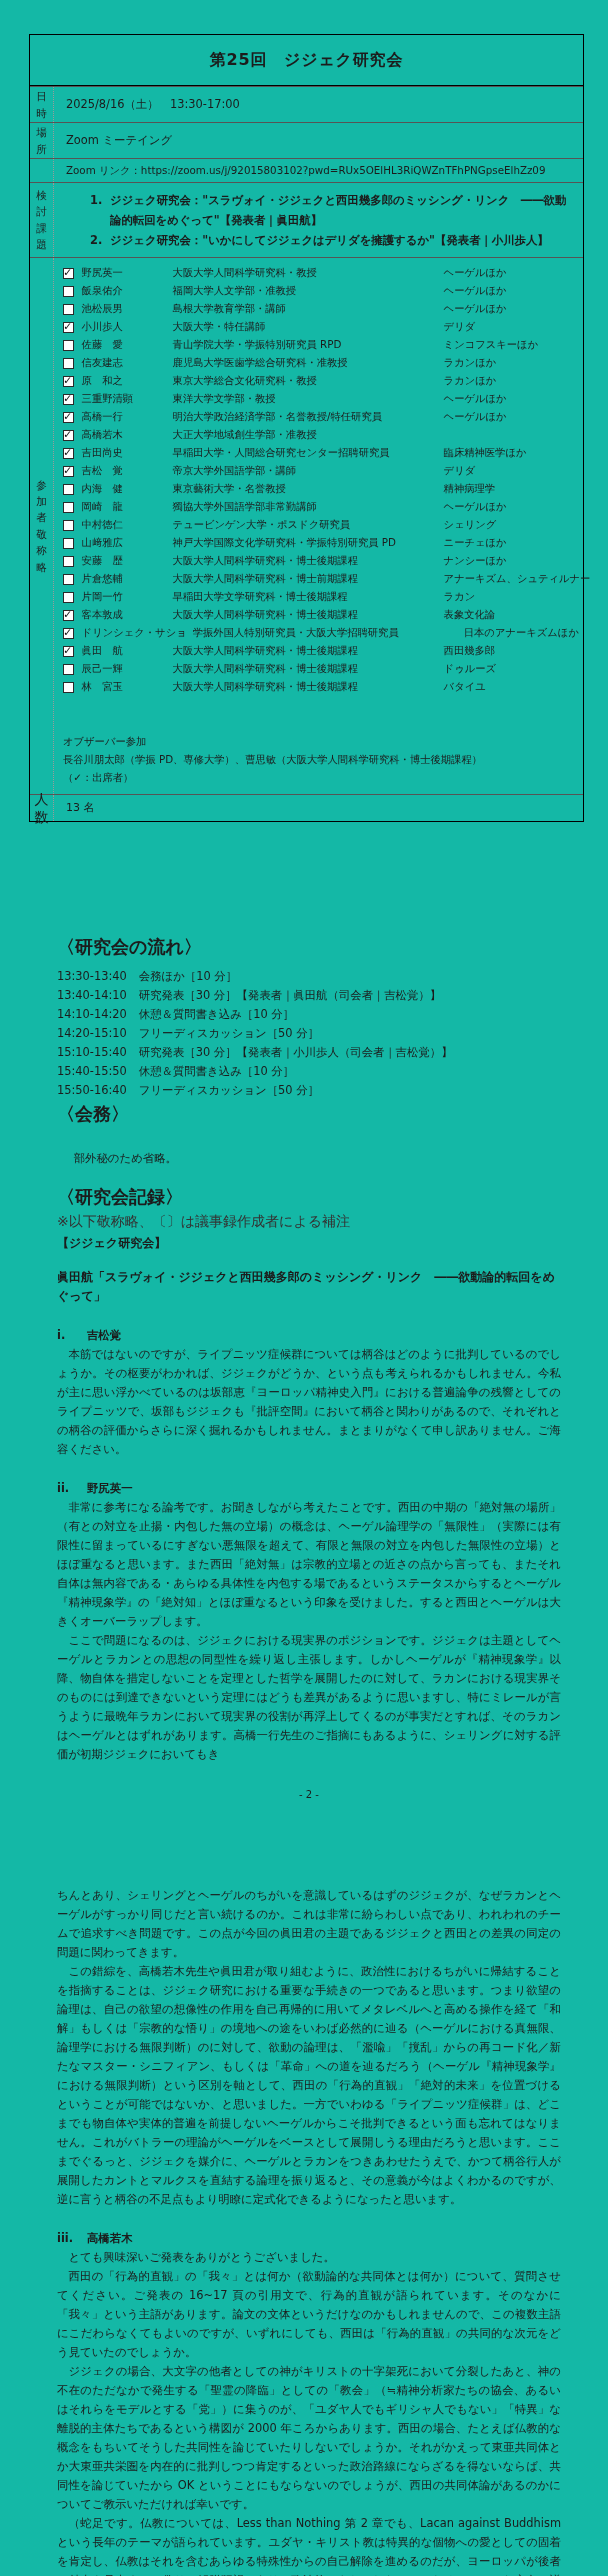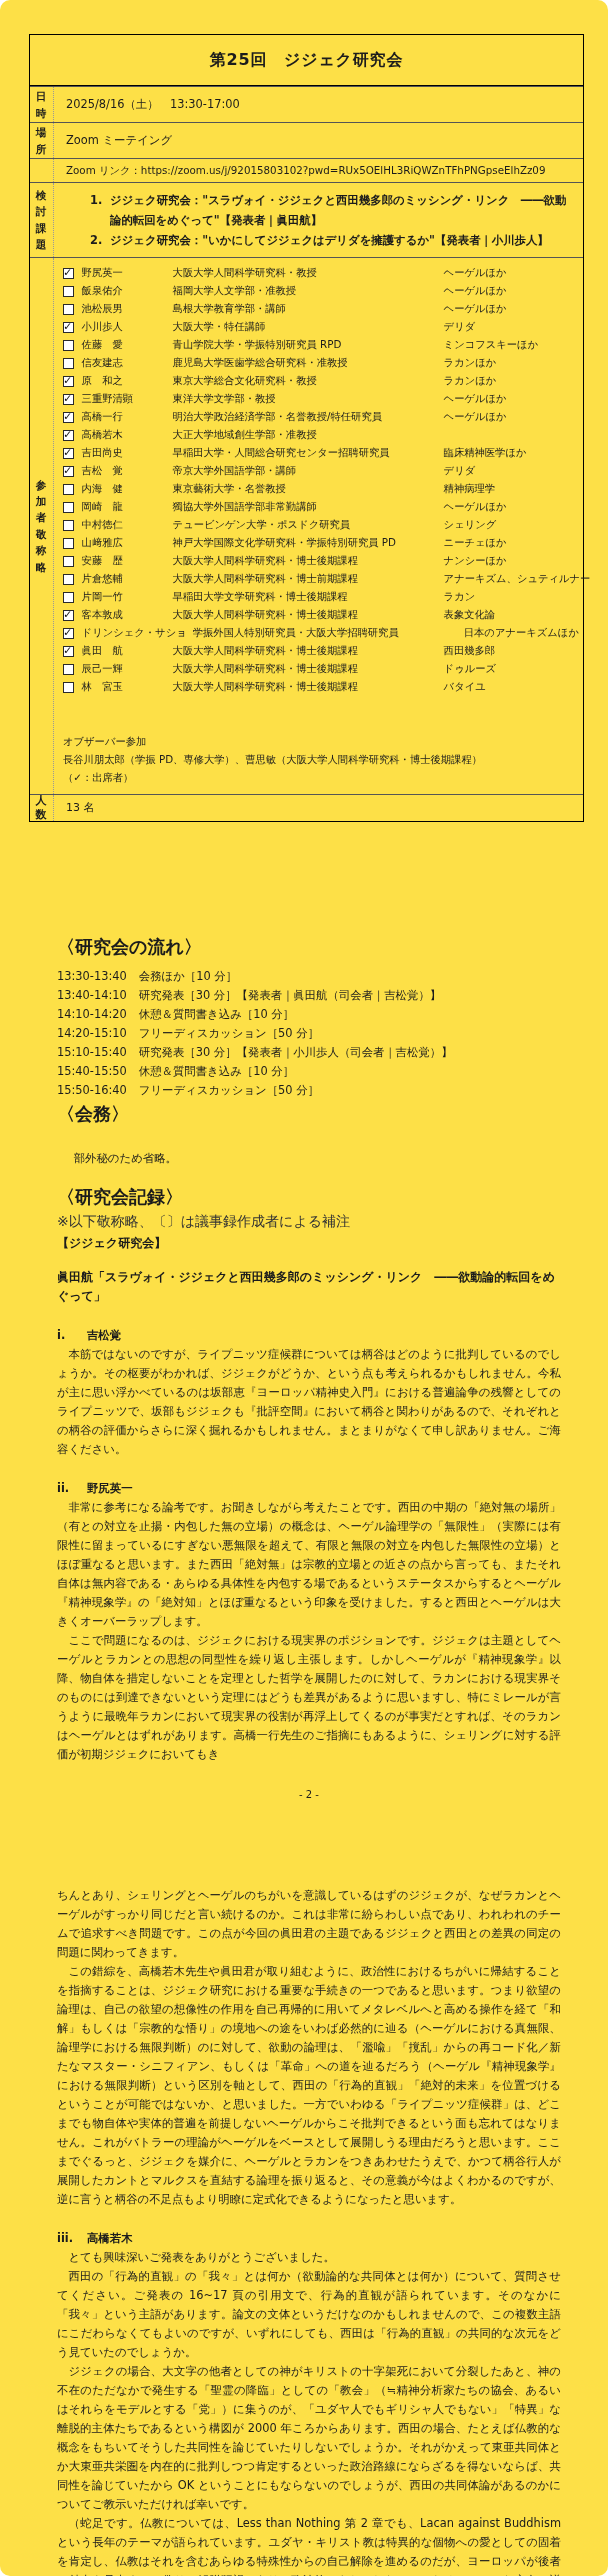--- a/index.html
+++ b/index.html
@@ -1,45 +1,44 @@
 <!DOCTYPE html>
 <html style="font-size:12px"><head>
 <meta charset="utf-8">
 <style>
   html,body{margin:0;padding:0;background:#ffffff;}
   .page{
     position:relative;
     width:608px;height:2576px;
     margin:0 auto;
-    background:#fde047;
+    background:#14b8a6;
     overflow:hidden;
     font-family:"DejaVu Sans",sans-serif;
     color:#1c1c1c;
-    border-radius:10px;
   }
   
   .doc-table{
     margin:34px 24px 0 29px;
     border:1.9px solid #000;
   }
   .t-row{display:flex;border-top:0.8px solid #555;}
   .t-row.title-row{border-top:none;border-bottom:1.1px solid #000;}
   .title-row{height:50px;align-items:center;justify-content:center;display:flex;}
   .doc-title{font-size:16px;font-weight:bold;letter-spacing:0.8px;}
   .t-label{
     width:23px;flex:none;
     border-right:0.8px dotted #999;
     display:flex;flex-direction:column;align-items:center;justify-content:center;
     padding:3.8px 0;
   }
   .v-label{
-    width:1.1em;line-height:1.55;text-align:left;
-    word-break:break-all;font-size:10.6px;font-weight:bold;
-  }
-  .v-label.small{font-size:11px;line-height:1.3;}
+    width:1.1em;line-height:1.55;text-align:center;
+    word-break:break-all;font-size:10.6px;
+  }
+  .v-label.small{font-size:14px;line-height:1.3;}
   .t-value{flex:1;display:flex;align-items:center;padding-left:12px;font-size:11.4px;}
   .row-datetime{height:35px;}
   .row-location{height:35px;}
   .row-link{height:23px;}
   .row-link .t-value{font-size:10.3px;}
   .link-text{color:#1c1c1c;text-decoration:none;}
   .row-agenda{min-height:68px;}
   .agenda-cell{flex:1;padding:6.8px 7.6px 6.8px 0;}
   .agenda-item{display:flex;padding-left:36px;font-size:11.4px;font-weight:bold;line-height:20px;}
   .agenda-num{min-width:20px;flex:none;}

